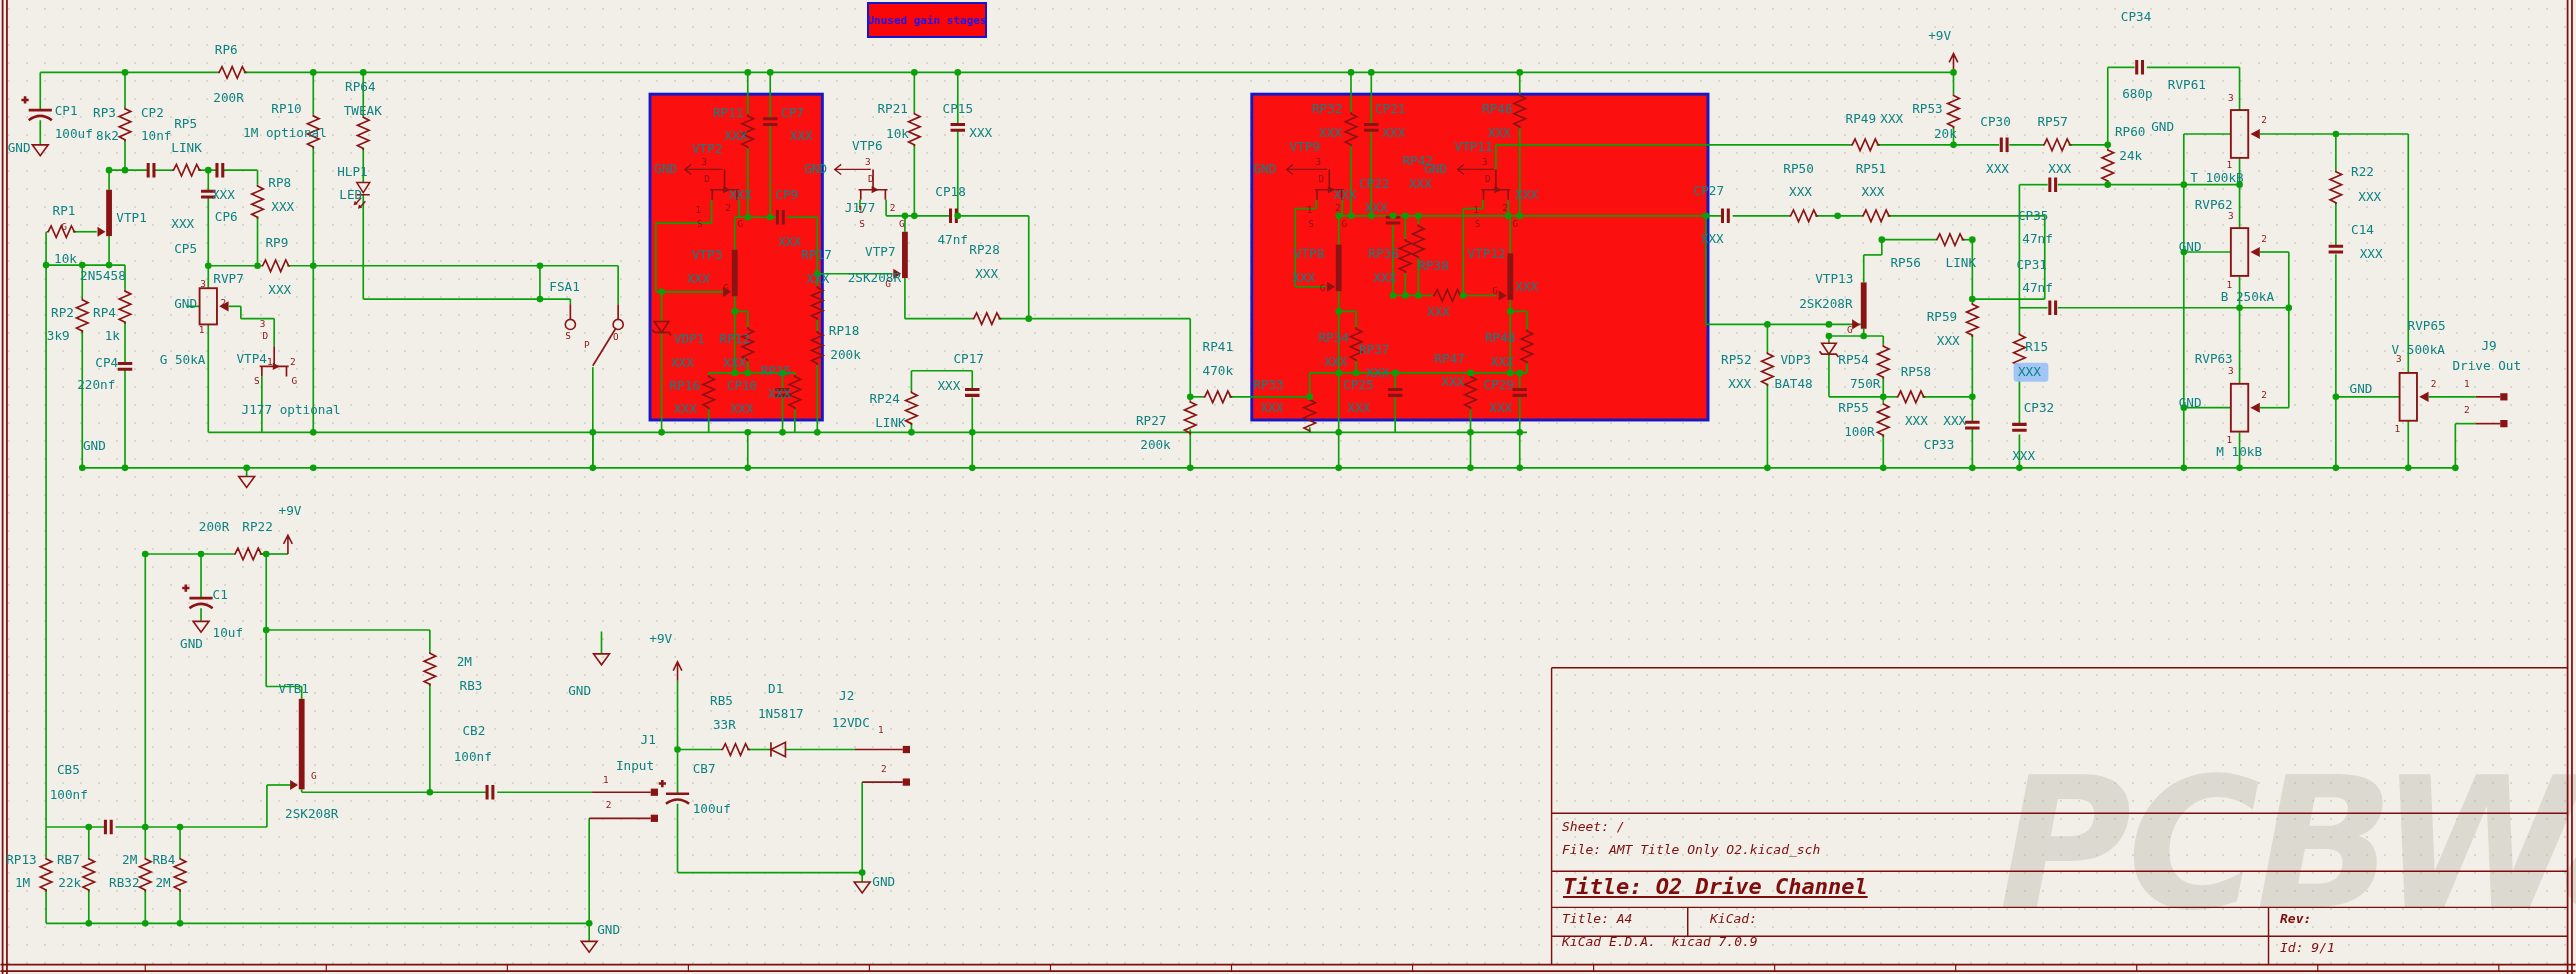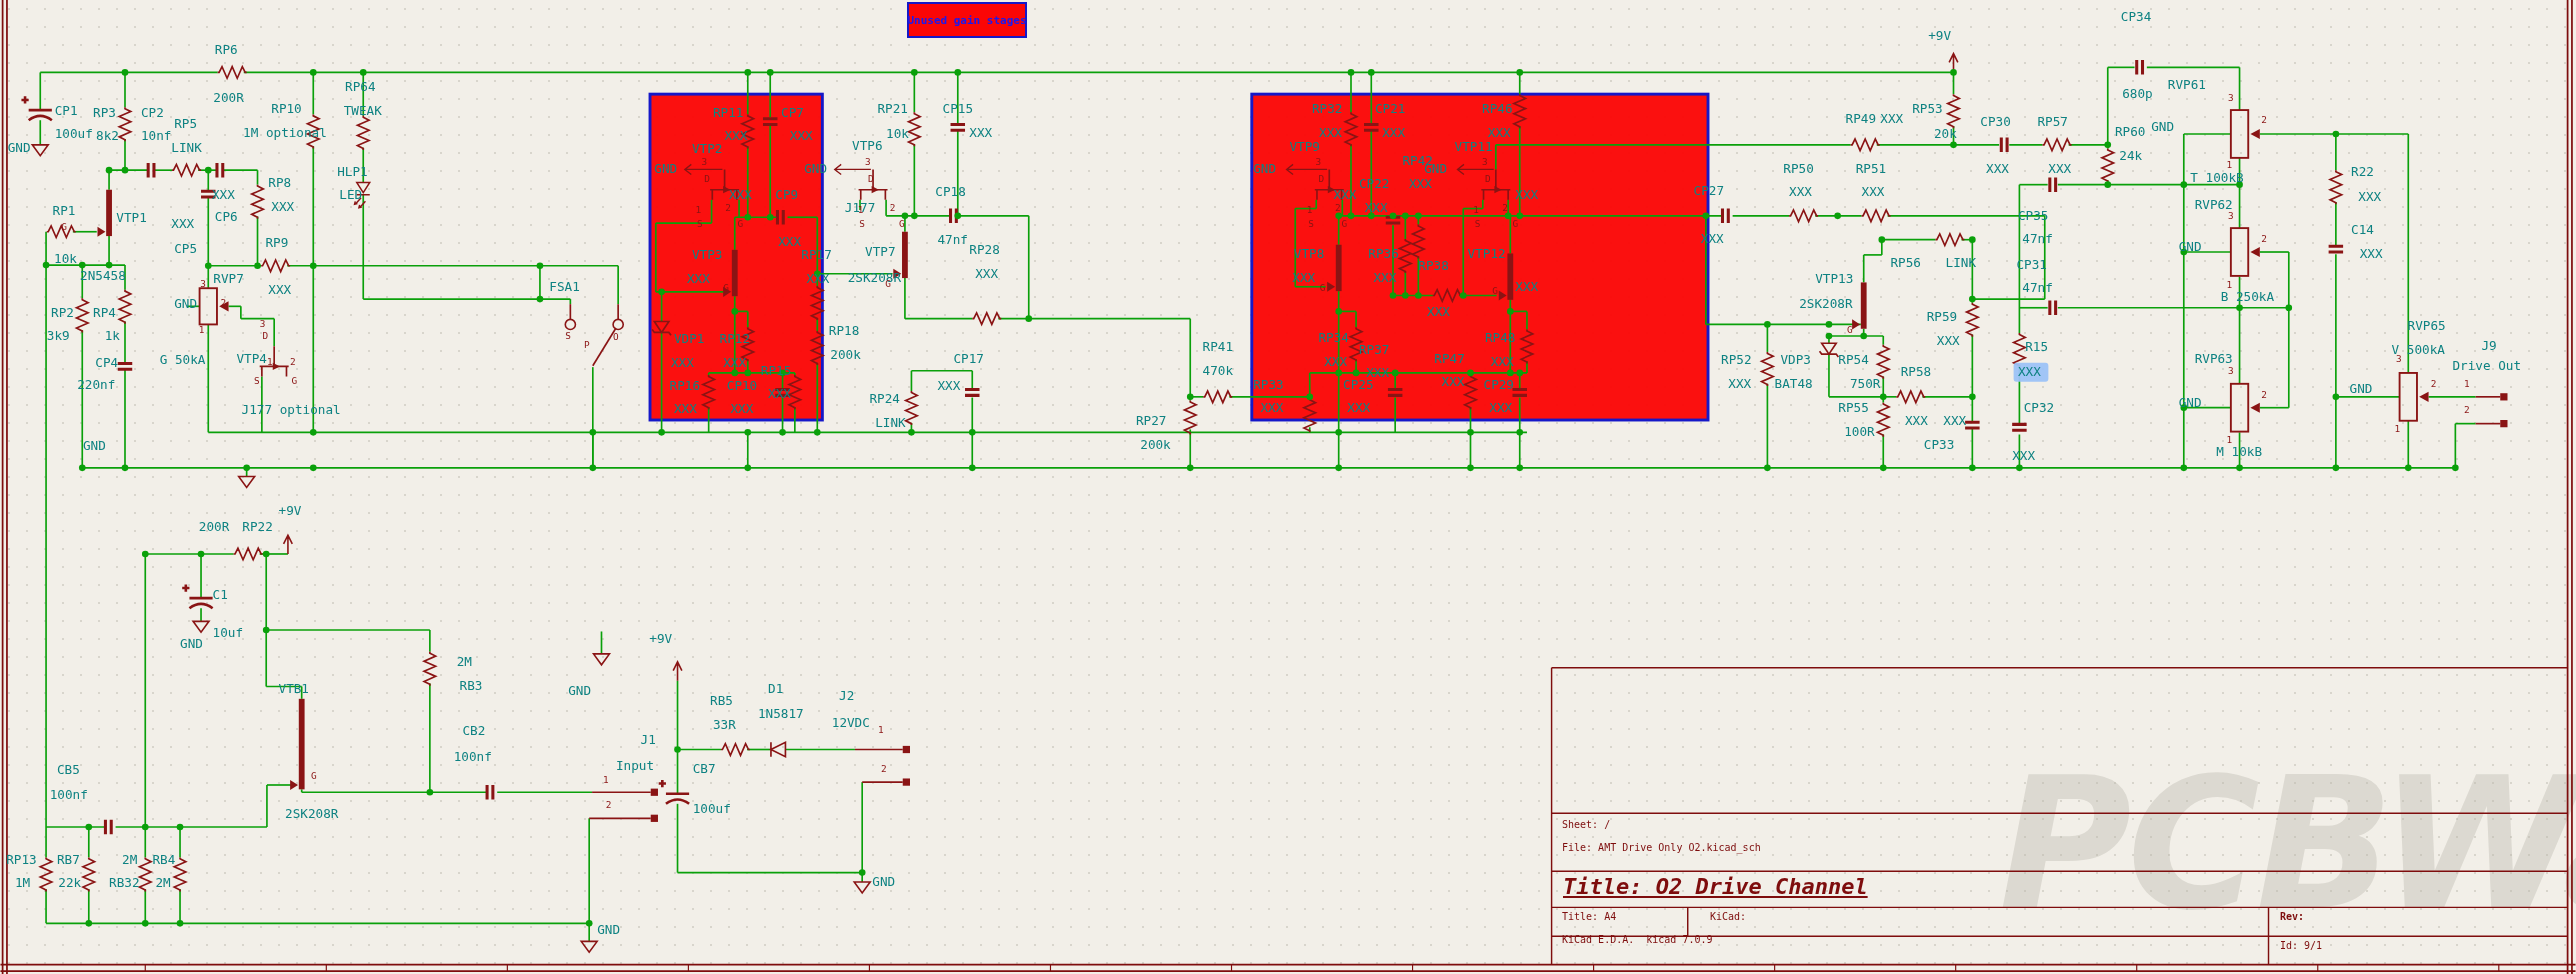--- a/index.html
+++ b/index.html
@@ -11,22 +11,22 @@
   svg{position:absolute;left:0;top:0;z-index:3;}
   svg text{font-family:"DejaVu Sans Mono",monospace;}
   text.r,text.v,text.n{fill:#0e8282;font-size:17.5px;}
   text.p{fill:#8a1414;font-size:13px;}
   #watermark{position:absolute;z-index:1;left:1999px;top:739px;
     font-family:"DejaVu Sans",sans-serif;font-style:italic;font-weight:bold;
     font-size:181px;color:#b9b6ac;opacity:0.38;letter-spacing:-4.3px;user-select:none;}
   #banner{position:absolute;z-index:5;left:867px;top:2.2px;width:120px;height:36px;
     background:#fb0606;border:2.2px solid #1518c8;box-sizing:border-box;
     color:#1a1af0;font-weight:bold;font-size:11px;display:flex;
-    align-items:center;justify-content:center;white-space:nowrap;margin-left:40px;}
-  .tb{position:absolute;z-index:6;color:#7e0d0d;font-size:10px;white-space:pre;}
+    align-items:center;justify-content:center;white-space:nowrap;}
+  .tb{position:absolute;z-index:6;color:#7e0d0d;font-size:13px;white-space:pre;font-style:italic;}
   .tb.big{font-size:22px;font-weight:bold;font-style:italic;text-decoration:underline;}
   .tb.bold{font-weight:bold;}
 </style>
 </head>
 <body>
 
 <div id="stage">
   <div id="watermark">PCBWay</div>
 
   <div id="banner">Unused gain stages</div>
@@ -873,21 +873,21 @@
       <text x="1158" y="954" dominant-baseline="hanging" class="r">J2</text>
       <text x="1148" y="990" dominant-baseline="hanging" class="v">12VDC</text>
       <text x="1212" y="1002" dominant-baseline="hanging" class="p">1</text>
       <text x="1216" y="1056" dominant-baseline="hanging" class="p">2</text>
       <text x="956" y="1054" dominant-baseline="hanging" class="r">CB7</text>
       <text x="956" y="1110" dominant-baseline="hanging" class="v">100uf</text>
       <text x="1204" y="1210" dominant-baseline="hanging" class="n">GND</text>
     </svg>
 
   <div class="tb" style="left:1562px;top:819px">Sheet: /</div>
-  <div class="tb" style="left:1562px;top:842px">File: AMT Drive Only O2.kicad_sch</div>
+  <div class="tb" style="left:1562px;top:842px">File: AMT Title Only O2.kicad_sch</div>
   <div class="tb big" style="left:1563px;top:874px">Title: O2 Drive Channel</div>
   <div class="tb" style="left:1562px;top:911px">Title: A4</div>
   <div class="tb" style="left:1710px;top:911px">KiCad:</div>
   <div class="tb" style="left:1562px;top:934px">KiCad E.D.A.  kicad 7.0.9</div>
   <div class="tb bold" style="left:2280px;top:911px">Rev:</div>
   <div class="tb" style="left:2280px;top:940px">Id: 9/1</div>
 </div>
 
 
 </body></html>

